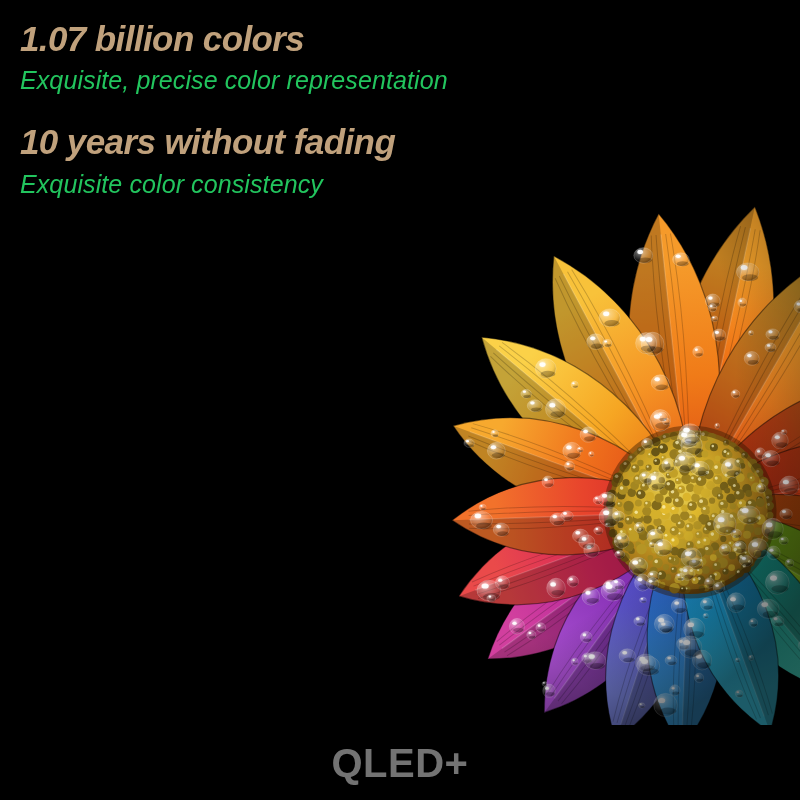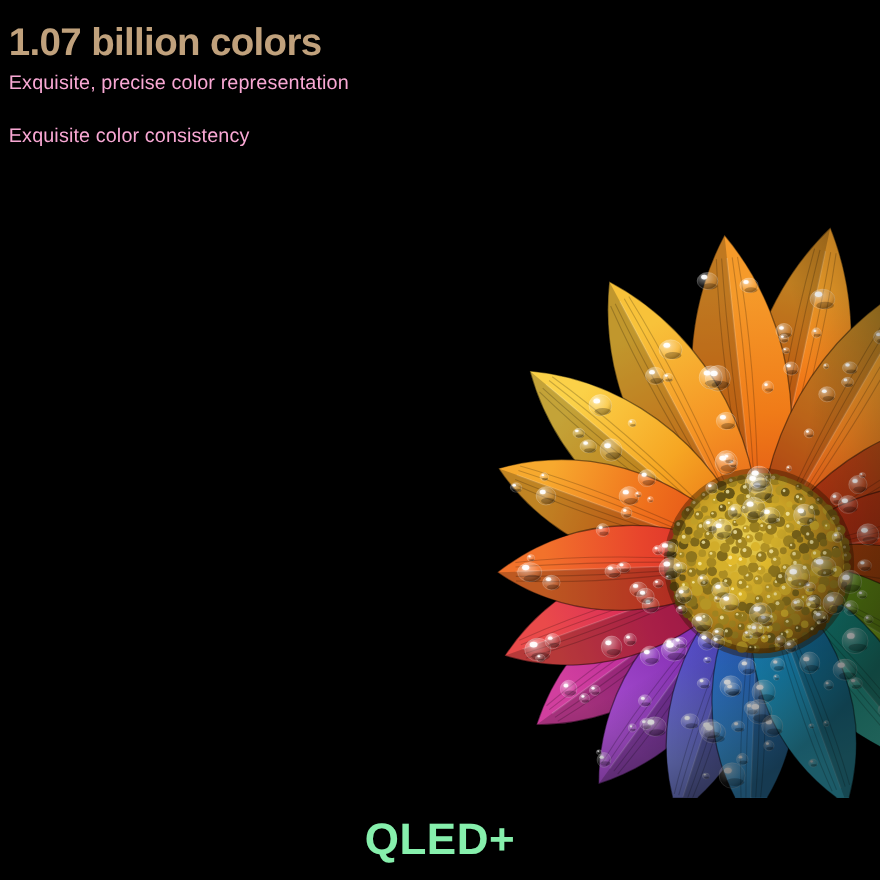--- a/index.html
+++ b/index.html
@@ -14,41 +14,42 @@
     height: 800px;
     background: #000000;
     overflow: hidden;
     font-family: "Liberation Sans", sans-serif;
     -webkit-font-smoothing: antialiased;
   }
 
   
   #features {
     position: absolute;
-    left: 8px;
+    left: 20px;
     top: 18px;
     width: 470px;
     z-index: 30;
+    font-style: italic;
   }
   .feature-block { margin-bottom: 26px; }
   .feature-block:last-child { margin-bottom: 0; }
 
   .feature-headline {
     font-size: 35px;
     font-weight: bold;
     color: #c0a17c;
     letter-spacing: -0.6px;
     line-height: 1.18;
     margin: 0 0 6px 0;
     white-space: nowrap;
   }
   .feature-sub {
-    font-size: 18px;
+    font-size: 25px;
     font-weight: normal;
-    color: #f9a8d4;
+    color: #22c55e;
     letter-spacing: 0.1px;
     line-height: 1.2;
     margin: 0;
     white-space: nowrap;
   }
 
   
   #flower-art {
     position: absolute;
     left: 0;
@@ -75,21 +76,21 @@
         #a98f6f 62%,
         #9d8163 82%,
         #96795a 100%);
     display: flex;
     align-items: center;
     justify-content: center;
   }
   #brand-wordmark {
     font-size: 40px;
     font-weight: bold;
-    color: #86efac;
+    color: #737373;
     letter-spacing: 0.5px;
     line-height: 1;
     user-select: none;
   }
 </style>
 </head>
 <body>
 
 <div id="stage">
 
@@ -1538,20 +1539,21 @@
   </div>
 
   <div id="features">
 
     <div class="feature-block">
       <p class="feature-headline">1.07 billion colors</p>
       <p class="feature-sub">Exquisite, precise color representation</p>
     </div>
 
     <div class="feature-block">
+      <p class="feature-headline">10 years without fading</p>
       <p class="feature-sub">Exquisite color consistency</p>
     </div>
 
 
   </div>
 
   <div id="brand-banner">
     <span id="brand-wordmark">QLED+</span>
   </div>
 

